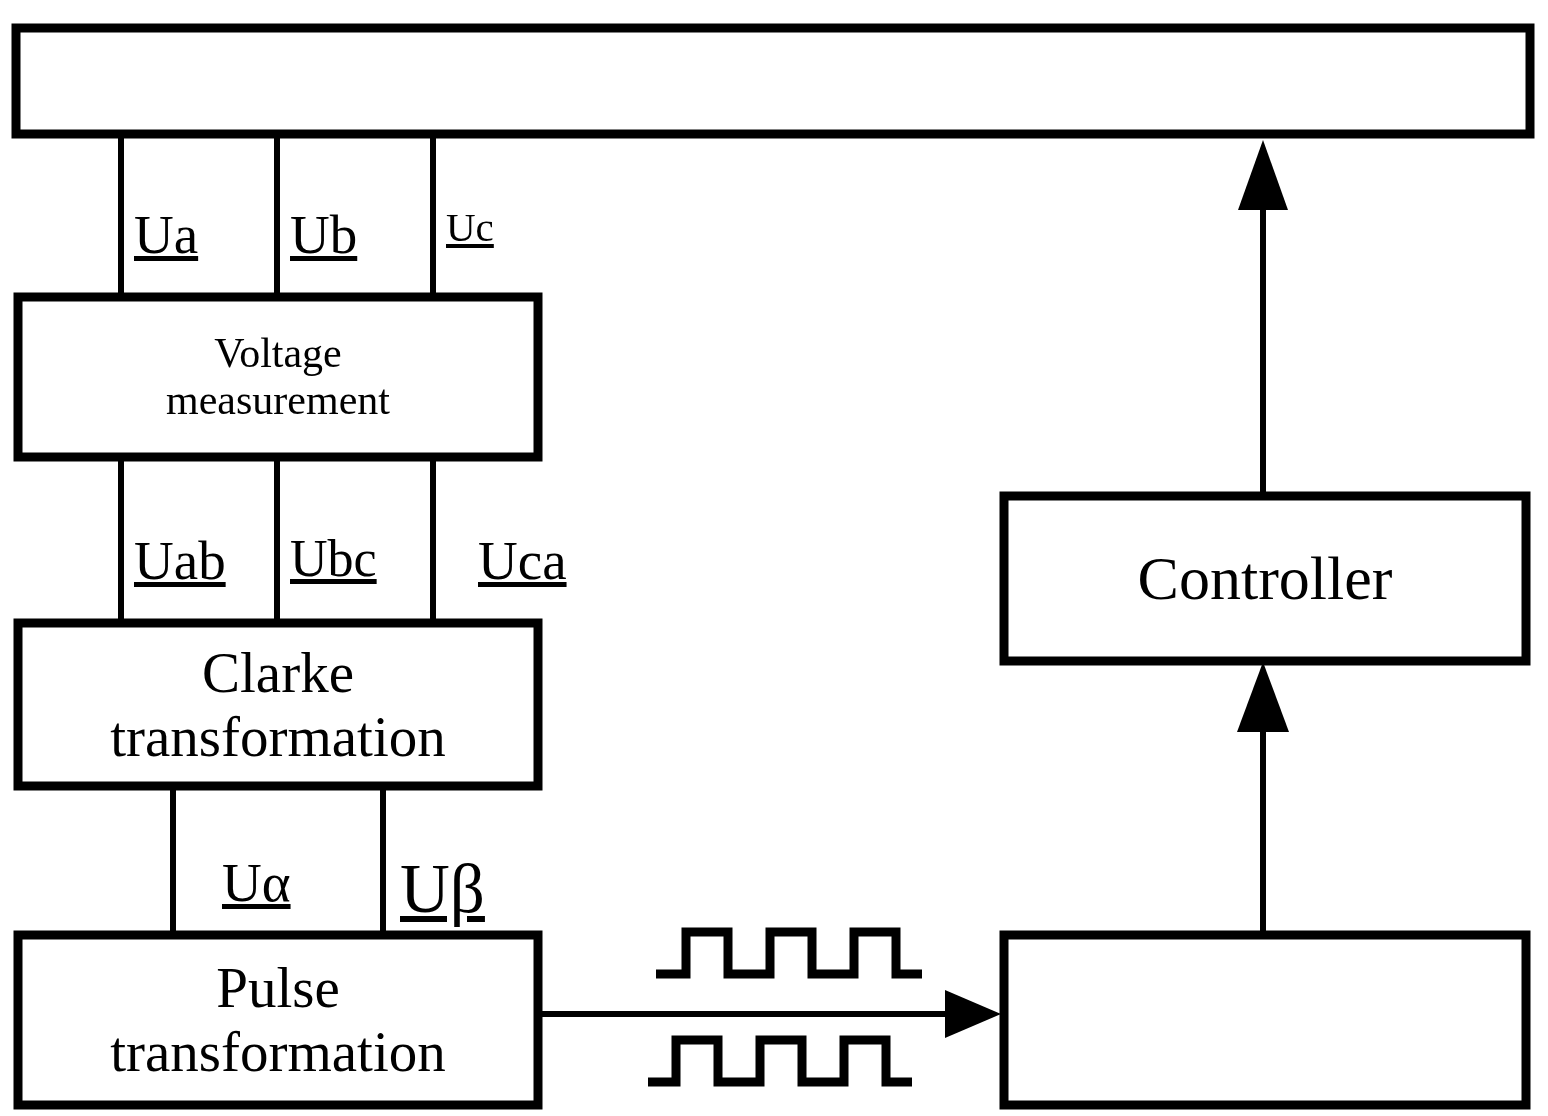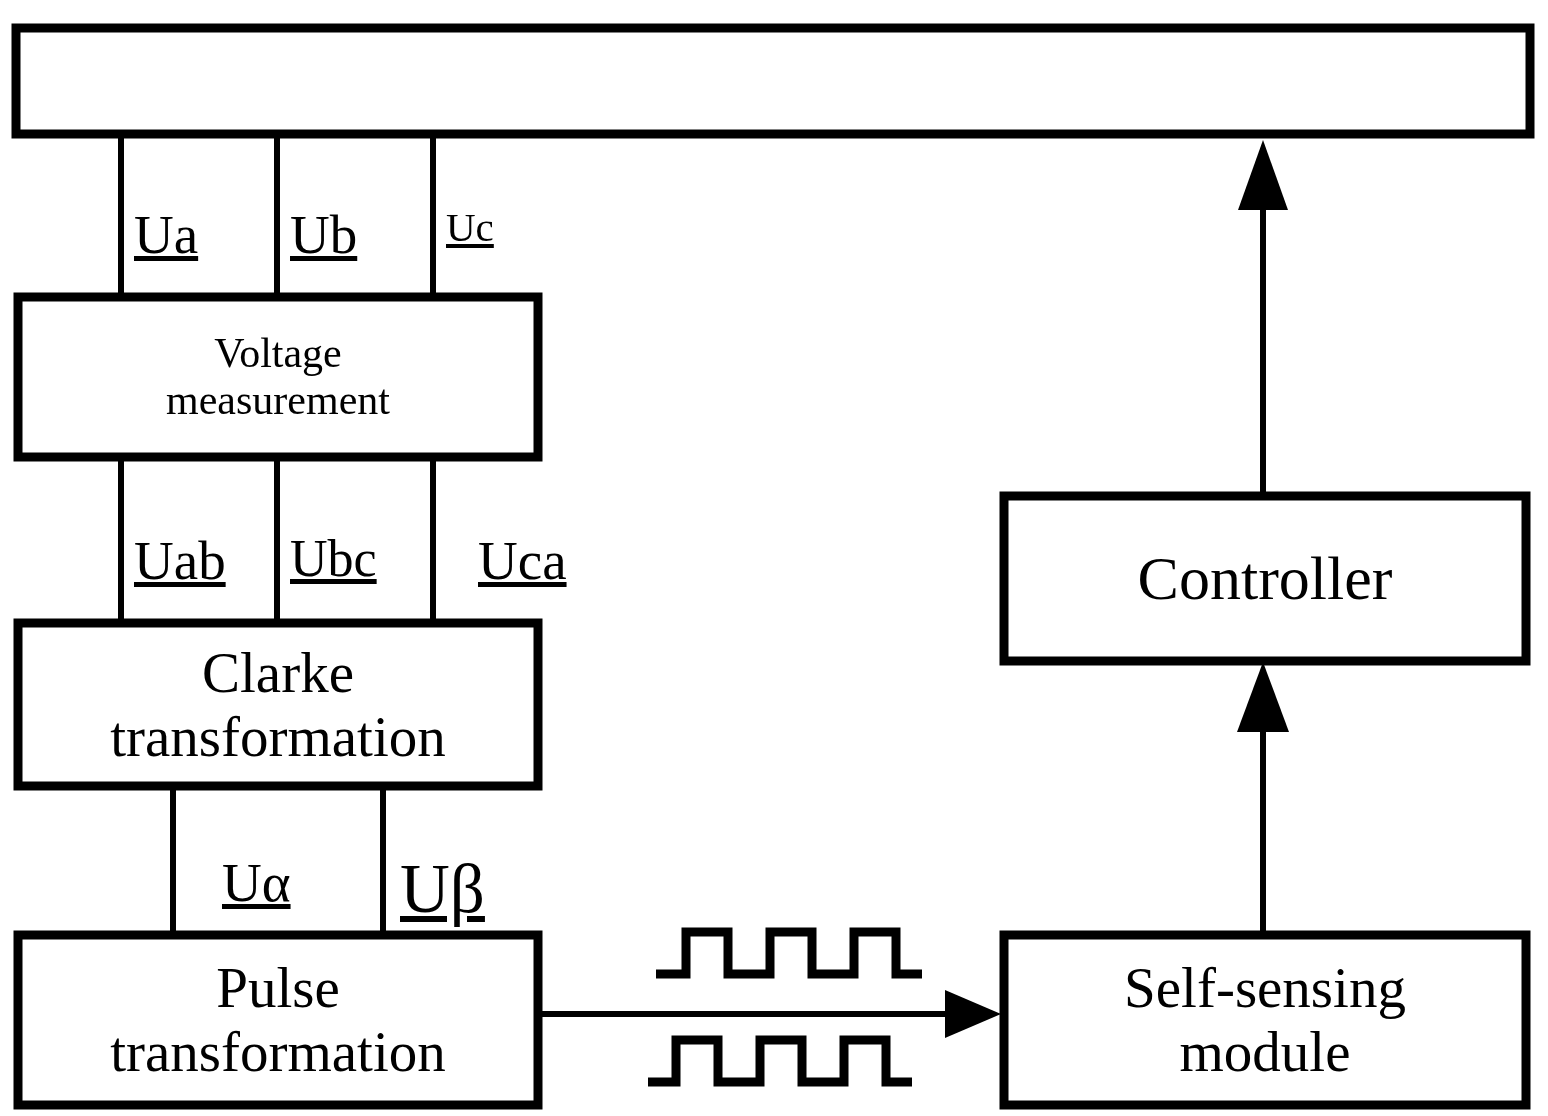--- a/index.html
+++ b/index.html
@@ -113,22 +113,20 @@
 measurement</div>
 
   <div class="box-label" style="left:18px; top:623px; width:520px; height:163px; font-size:57px;">Clarke
 transformation</div>
 
   <div class="box-label" style="left:18px; top:935px; width:520px; height:170px; font-size:57px;">Pulse
 transformation</div>
 
   <div class="box-label" style="left:1004px; top:496px; width:522px; height:165px; font-size:62px;text-align:right;">Controller</div>
 
-  <div class="box-label" style="left:1004px; top:935px; width:522px; height:170px; font-size:57px;">Self-sensing
-module</div>
 
   <div class="sig-label" style="left:134px; top:207px; font-size:55px;">Ua</div>
   <div class="sig-label" style="left:290px; top:207px; font-size:55px;">Ub</div>
   <div class="sig-label" style="left:446px; top:207px; font-size:41px;">Uc</div>
 
   <div class="sig-label" style="left:134px; top:533px; font-size:55px;">Uab</div>
   <div class="sig-label" style="left:290px; top:533px; font-size:52px;">Ubc</div>
   <div class="sig-label" style="left:446px; top:533px; font-size:55px;margin-left:32px;">Uca</div>
 
   <div class="sig-label" style="left:190px; top:855px; font-size:55px;margin-left:32px;">Uα</div>

